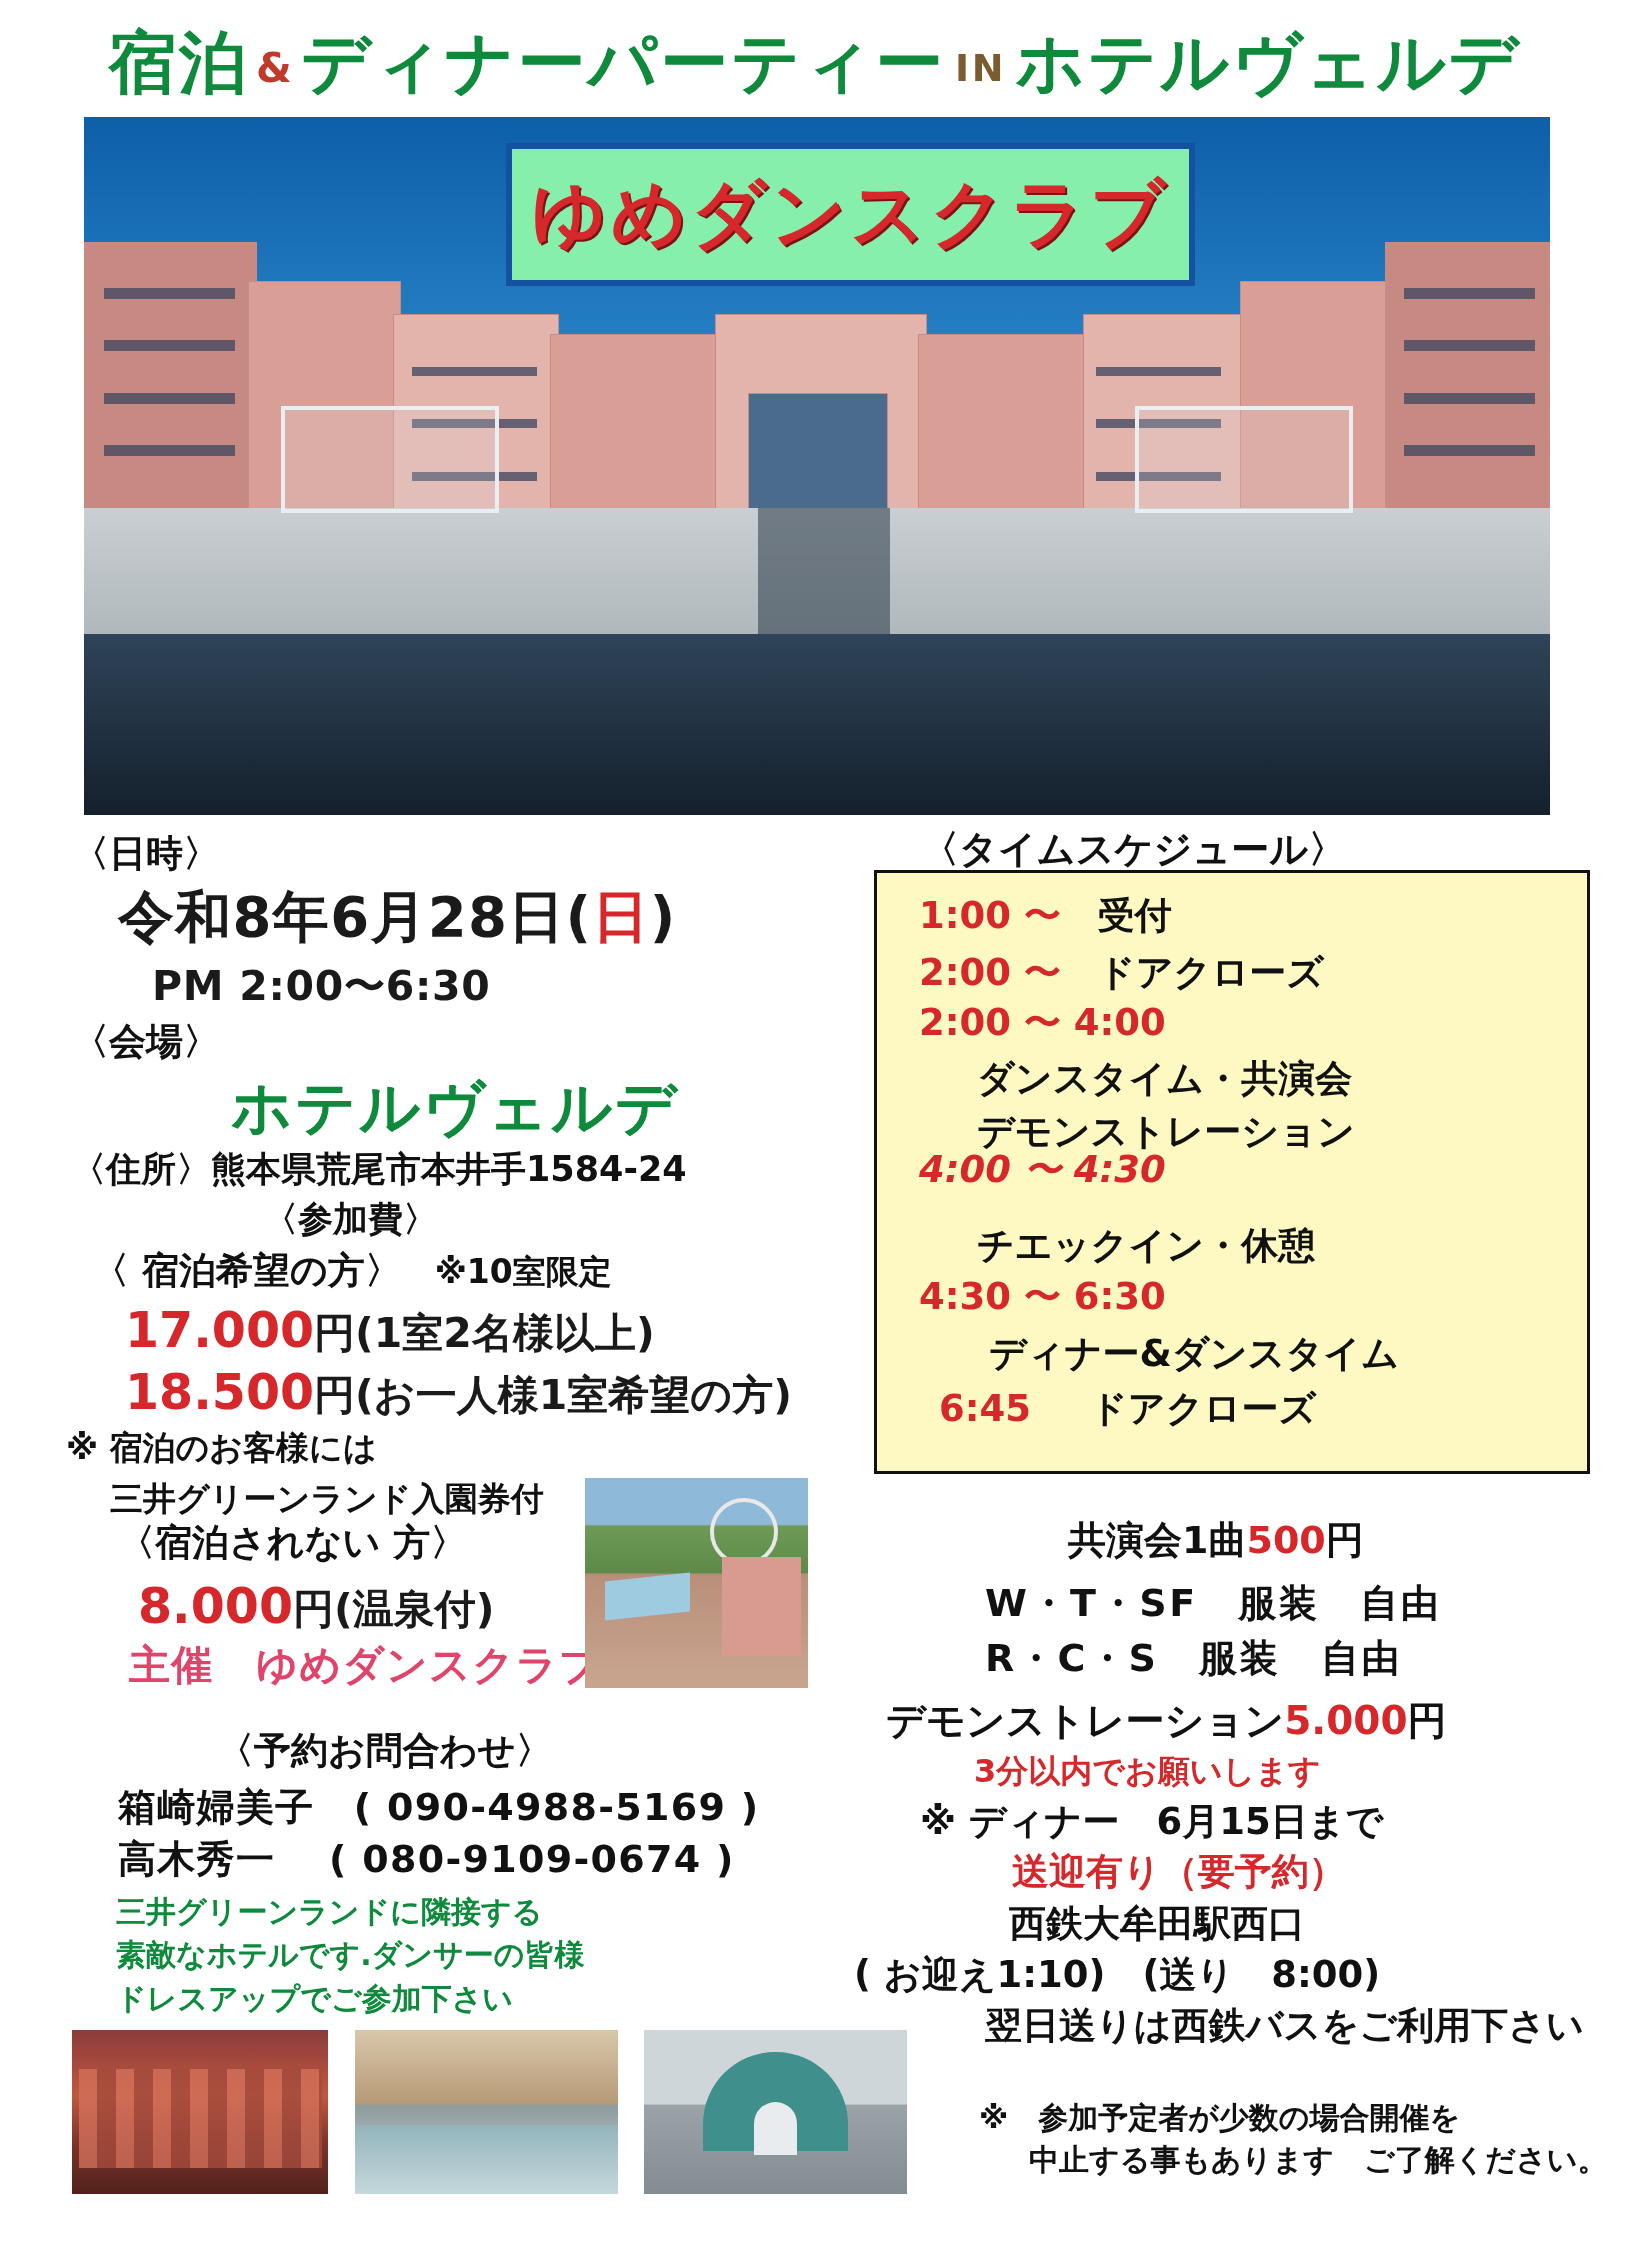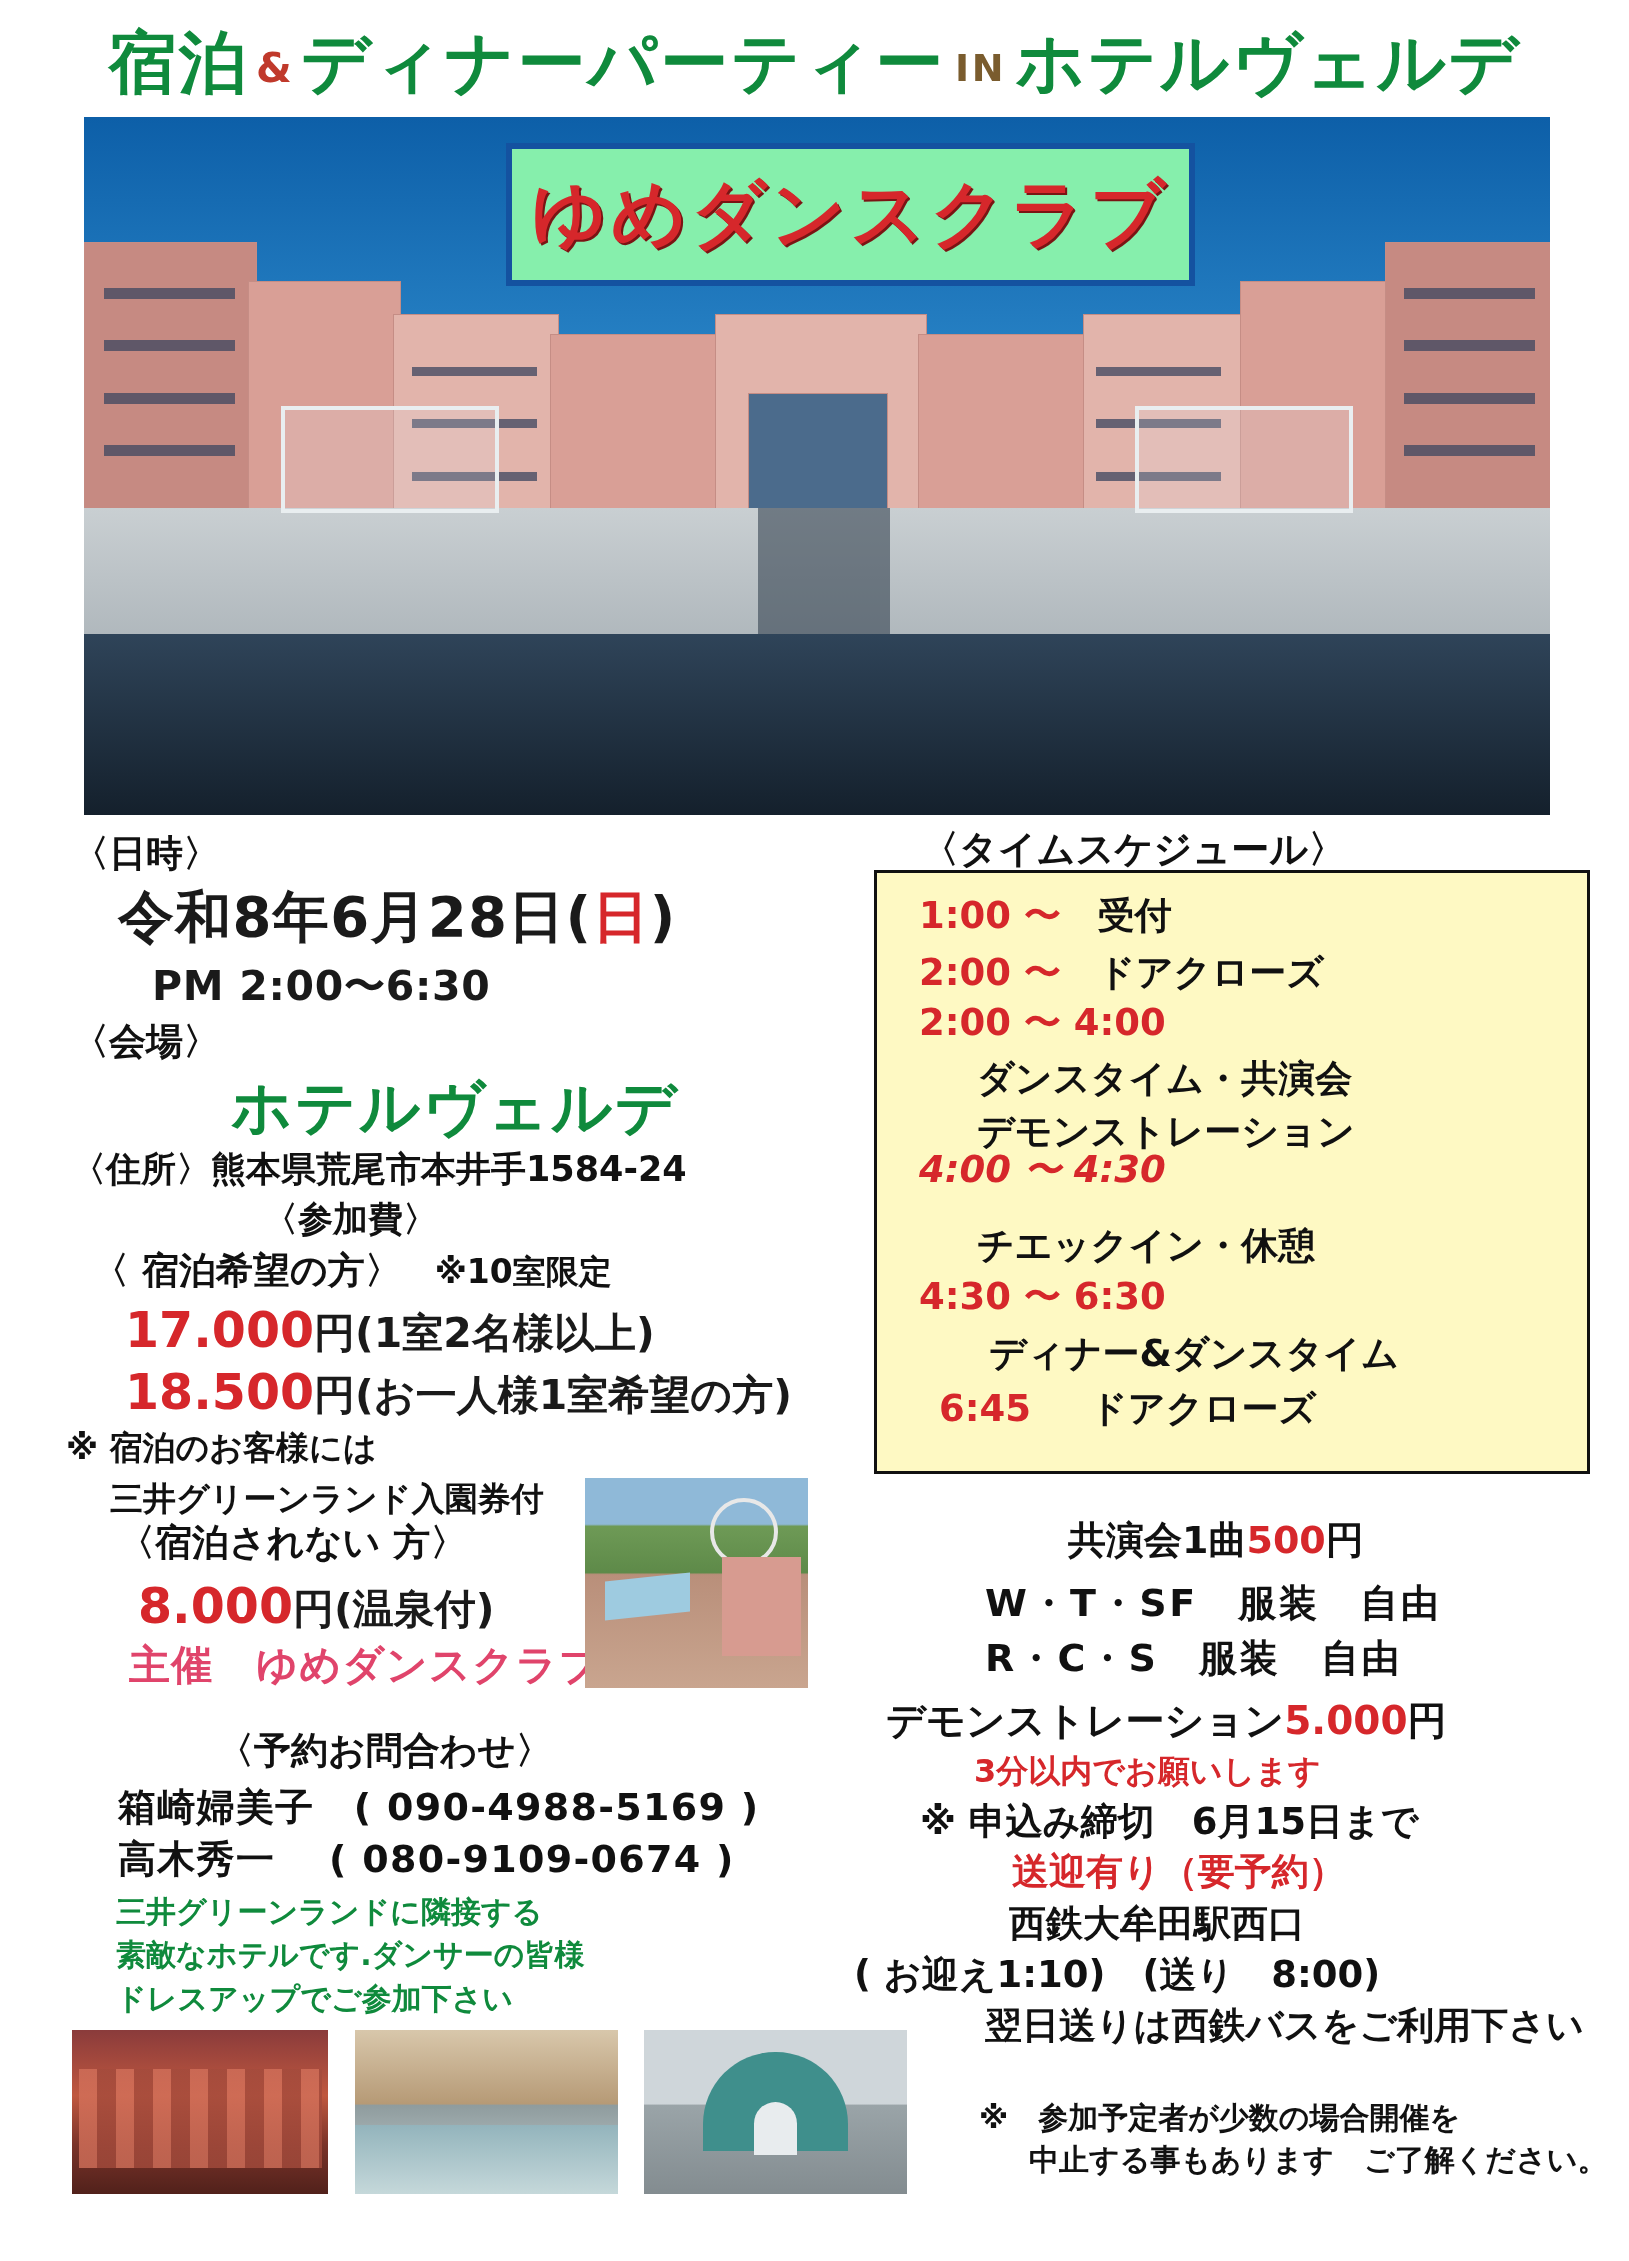--- a/index.html
+++ b/index.html
@@ -412,21 +412,21 @@
   </div>
 
   <div class="blk r-wt black">W・T・SF　服装　自由</div>
   <div class="blk r-rcs black">R・C・S　服装　自由</div>
 
   <div class="blk r-demo black">
     <span>デモンストレーション</span><span class="num">5.000</span><span>円</span>
   </div>
 
   <div class="blk r-demo-note">3分以内でお願いします</div>
-  <div class="blk r-deadline black">※ 申込み締切　6月15日まで</div>
+  <div class="blk r-deadline black">※ ディナー　6月15日まで</div>
   <div class="blk r-shuttle">送迎有り（要予約）</div>
   <div class="blk r-station black">西鉄大牟田駅西口</div>
   <div class="blk r-pickup black">( お迎え1:10)　(送り　8:00)</div>
   <div class="blk r-nextday black">翌日送りは西鉄バスをご利用下さい</div>
 
   <div class="blk r-foot1 black">※　参加予定者が少数の場合開催を</div>
   <div class="blk r-foot2 black">中止する事もあります　ご了解ください。</div>
 
 </div>
 

